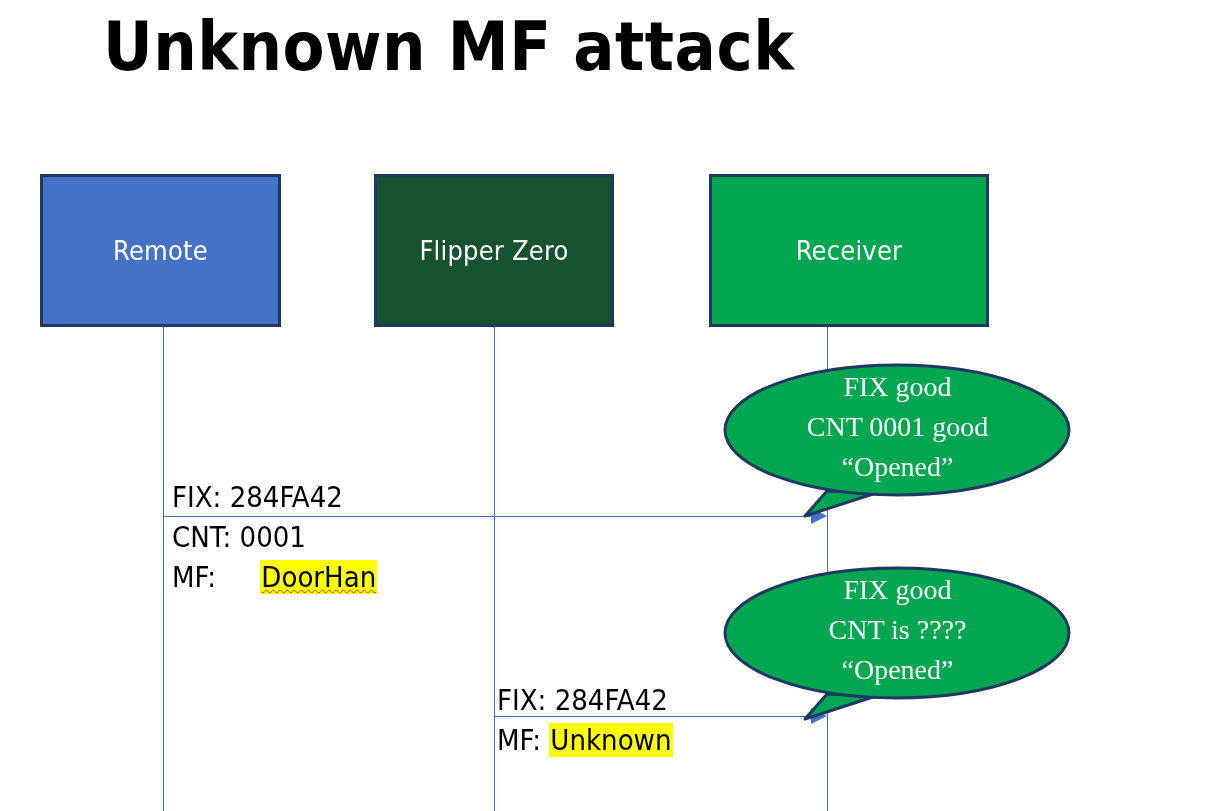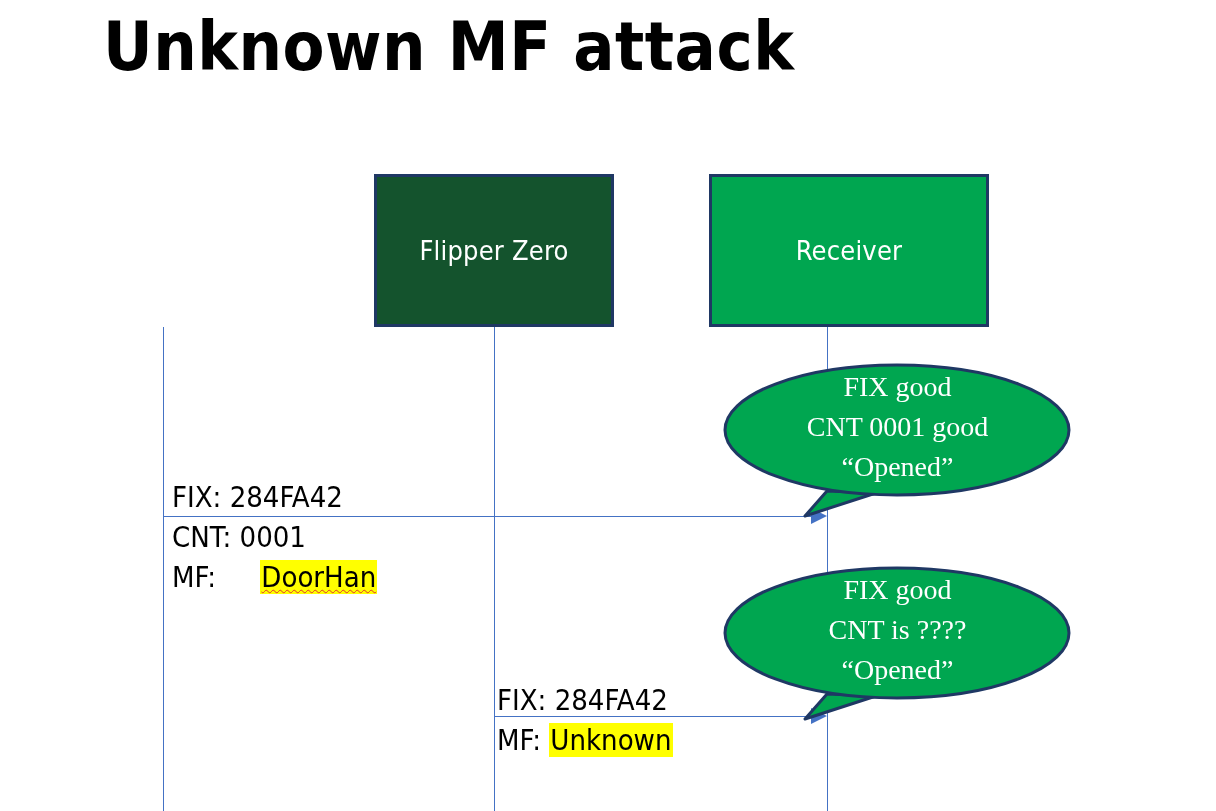--- a/index.html
+++ b/index.html
@@ -132,20 +132,23 @@
 <body>
 
 <div id="slide">
 
   <div id="slide-title">Unknown MF attack</div>
 
   <div class="lifeline" style="left:163px; top:327px; height:484px;"></div>
   <div class="lifeline" style="left:494px; top:327px; height:484px;"></div>
   <div class="lifeline" style="left:827px; top:327px; height:484px;"></div>
 
+  <div class="actor-box" style="left:40px; top:174px; width:241px; height:153px; background:#4472C4;">
+    <span class="actor-label">Remote</span>
+  </div>
 
   <div class="actor-box" style="left:374px; top:174px; width:240px; height:153px; background:#14532d;">
     <span class="actor-label">Flipper Zero</span>
   </div>
 
   <div class="actor-box" style="left:709px; top:174px; width:280px; height:153px; background:#00A650;align-items:center;">
     <span class="actor-label">Receiver</span>
   </div>
 
   <div class="msg-arrow" style="left:163px; top:516px; width:650px;"></div>

